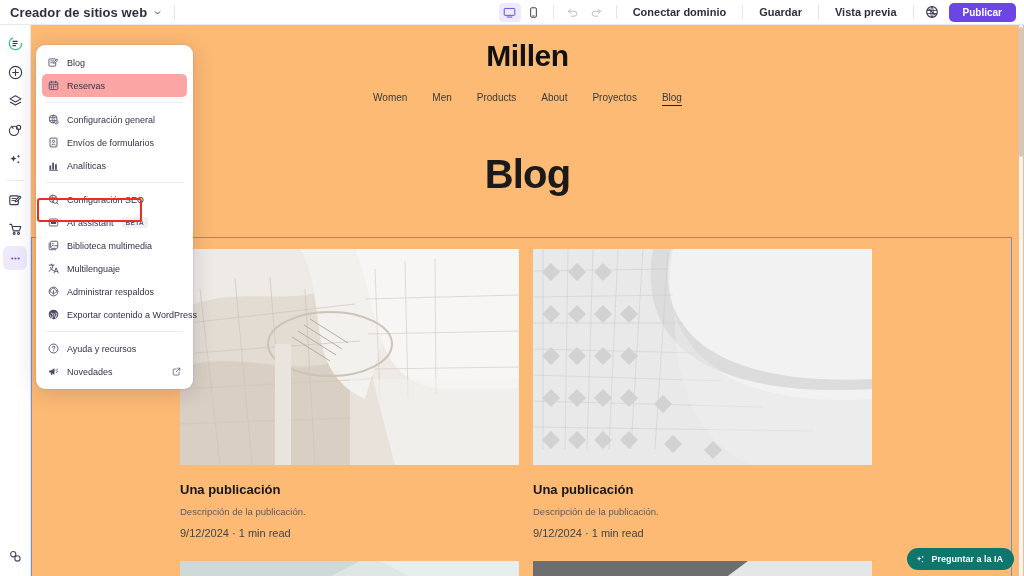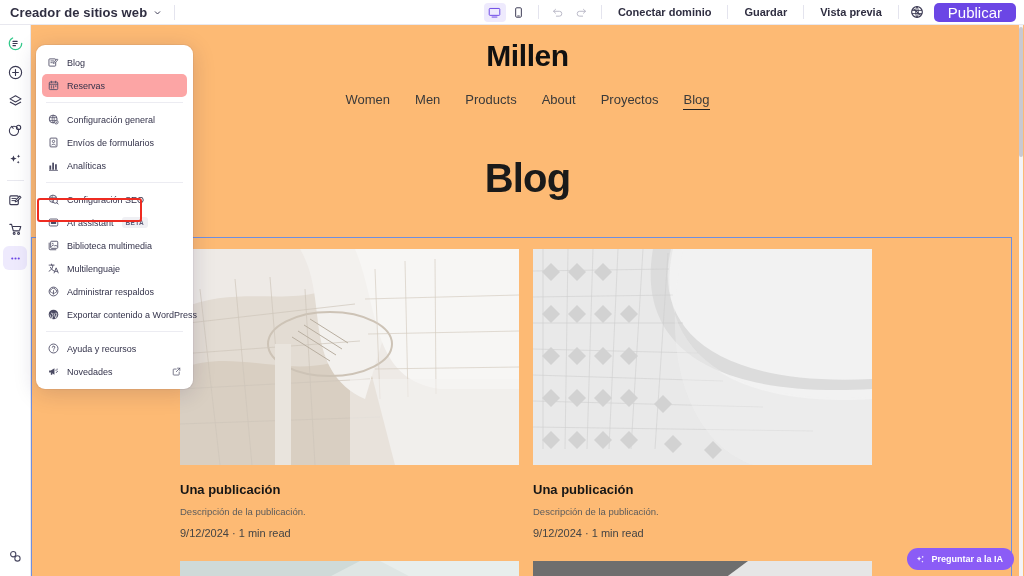--- a/index.html
+++ b/index.html
@@ -33,21 +33,21 @@
     border-radius: 4px; margin: 0 1px;
   }
   .tb-iconbtn.active { background: #eeeafd; }
   .tb-sep { width: 1px; height: 14px; background: #e4e4ee; margin: 0 7px; }
   .tb-link {
     font-size: 11px; font-weight: bold; color: #2f2e41;
     padding: 0 9px; white-space: nowrap;
   }
   .tb-globe { display: flex; align-items: center; justify-content: center; width: 22px; }
   .tb-publish {
-    background: #6b46e5; color: #fff; font-size: 15px; font-weight: normal;
+    background: #6b46e5; color: #fff; font-size: 10px; font-weight: bold;
     border: none; border-radius: 5px; height: 19px; padding: 0 14px;
     margin-left: 6px; cursor: pointer; font-family: inherit;
   }
 
   
   .rail {
     position: absolute; top: 25px; left: 0; width: 31px; height: 551px;
     background: #ffffff; border-right: 1px solid #e8e8ef;
     display: flex; flex-direction: column; align-items: center;
     padding-top: 6px; z-index: 35;
@@ -64,21 +64,21 @@
   .canvas {
     position: absolute; top: 25px; left: 31px; width: 993px; height: 551px;
     background: #fdba74; overflow: hidden;
   }
   .site-brand {
     text-align: center; font-size: 30px; font-weight: bold; color: #111111;
     letter-spacing: -0.4px; padding-top: 14px;
   }
   .site-nav {
     display: flex; justify-content: center; gap: 25px;
-    margin-top: 19px; font-size: 13px; color: #3a3a3a;
+    margin-top: 19px; font-size: 10px; color: #3a3a3a;
   }
   .site-nav span { padding-bottom: 2px; }
   .site-nav span.current { border-bottom: 1px solid #222; }
 
   .blog-title {
     text-align: center; font-size: 40px; font-weight: bold; color: #1a1a1a;
     margin-top: 46px; letter-spacing: -0.8px;
   }
 
   
@@ -126,21 +126,21 @@
 
   
   .redbox {
     position: absolute; left: 37px; top: 198px; width: 105px; height: 24px;
     border: 2px solid #ee2b21; border-radius: 3px; z-index: 70; pointer-events: none;
   }
 
   
   .aipill {
     position: absolute; right: 10px; bottom: 6px;
-    background: #8b5cf6; color: #fff; border-radius: 20px;
+    background: #0f766e; color: #fff; border-radius: 20px;
     height: 22px; display: flex; align-items: center; padding: 0 11px 0 8px;
     font-size: 9px; font-weight: bold; z-index: 50; cursor: pointer;
   }
   .aipill .sp { margin-right: 5px; display: flex; align-items: center; }
 
   
   .sbar {
     position: absolute; right: 1px; top: 27px; width: 4px; height: 130px;
     background: #c9c9d2; border-radius: 3px; z-index: 45;
   }

